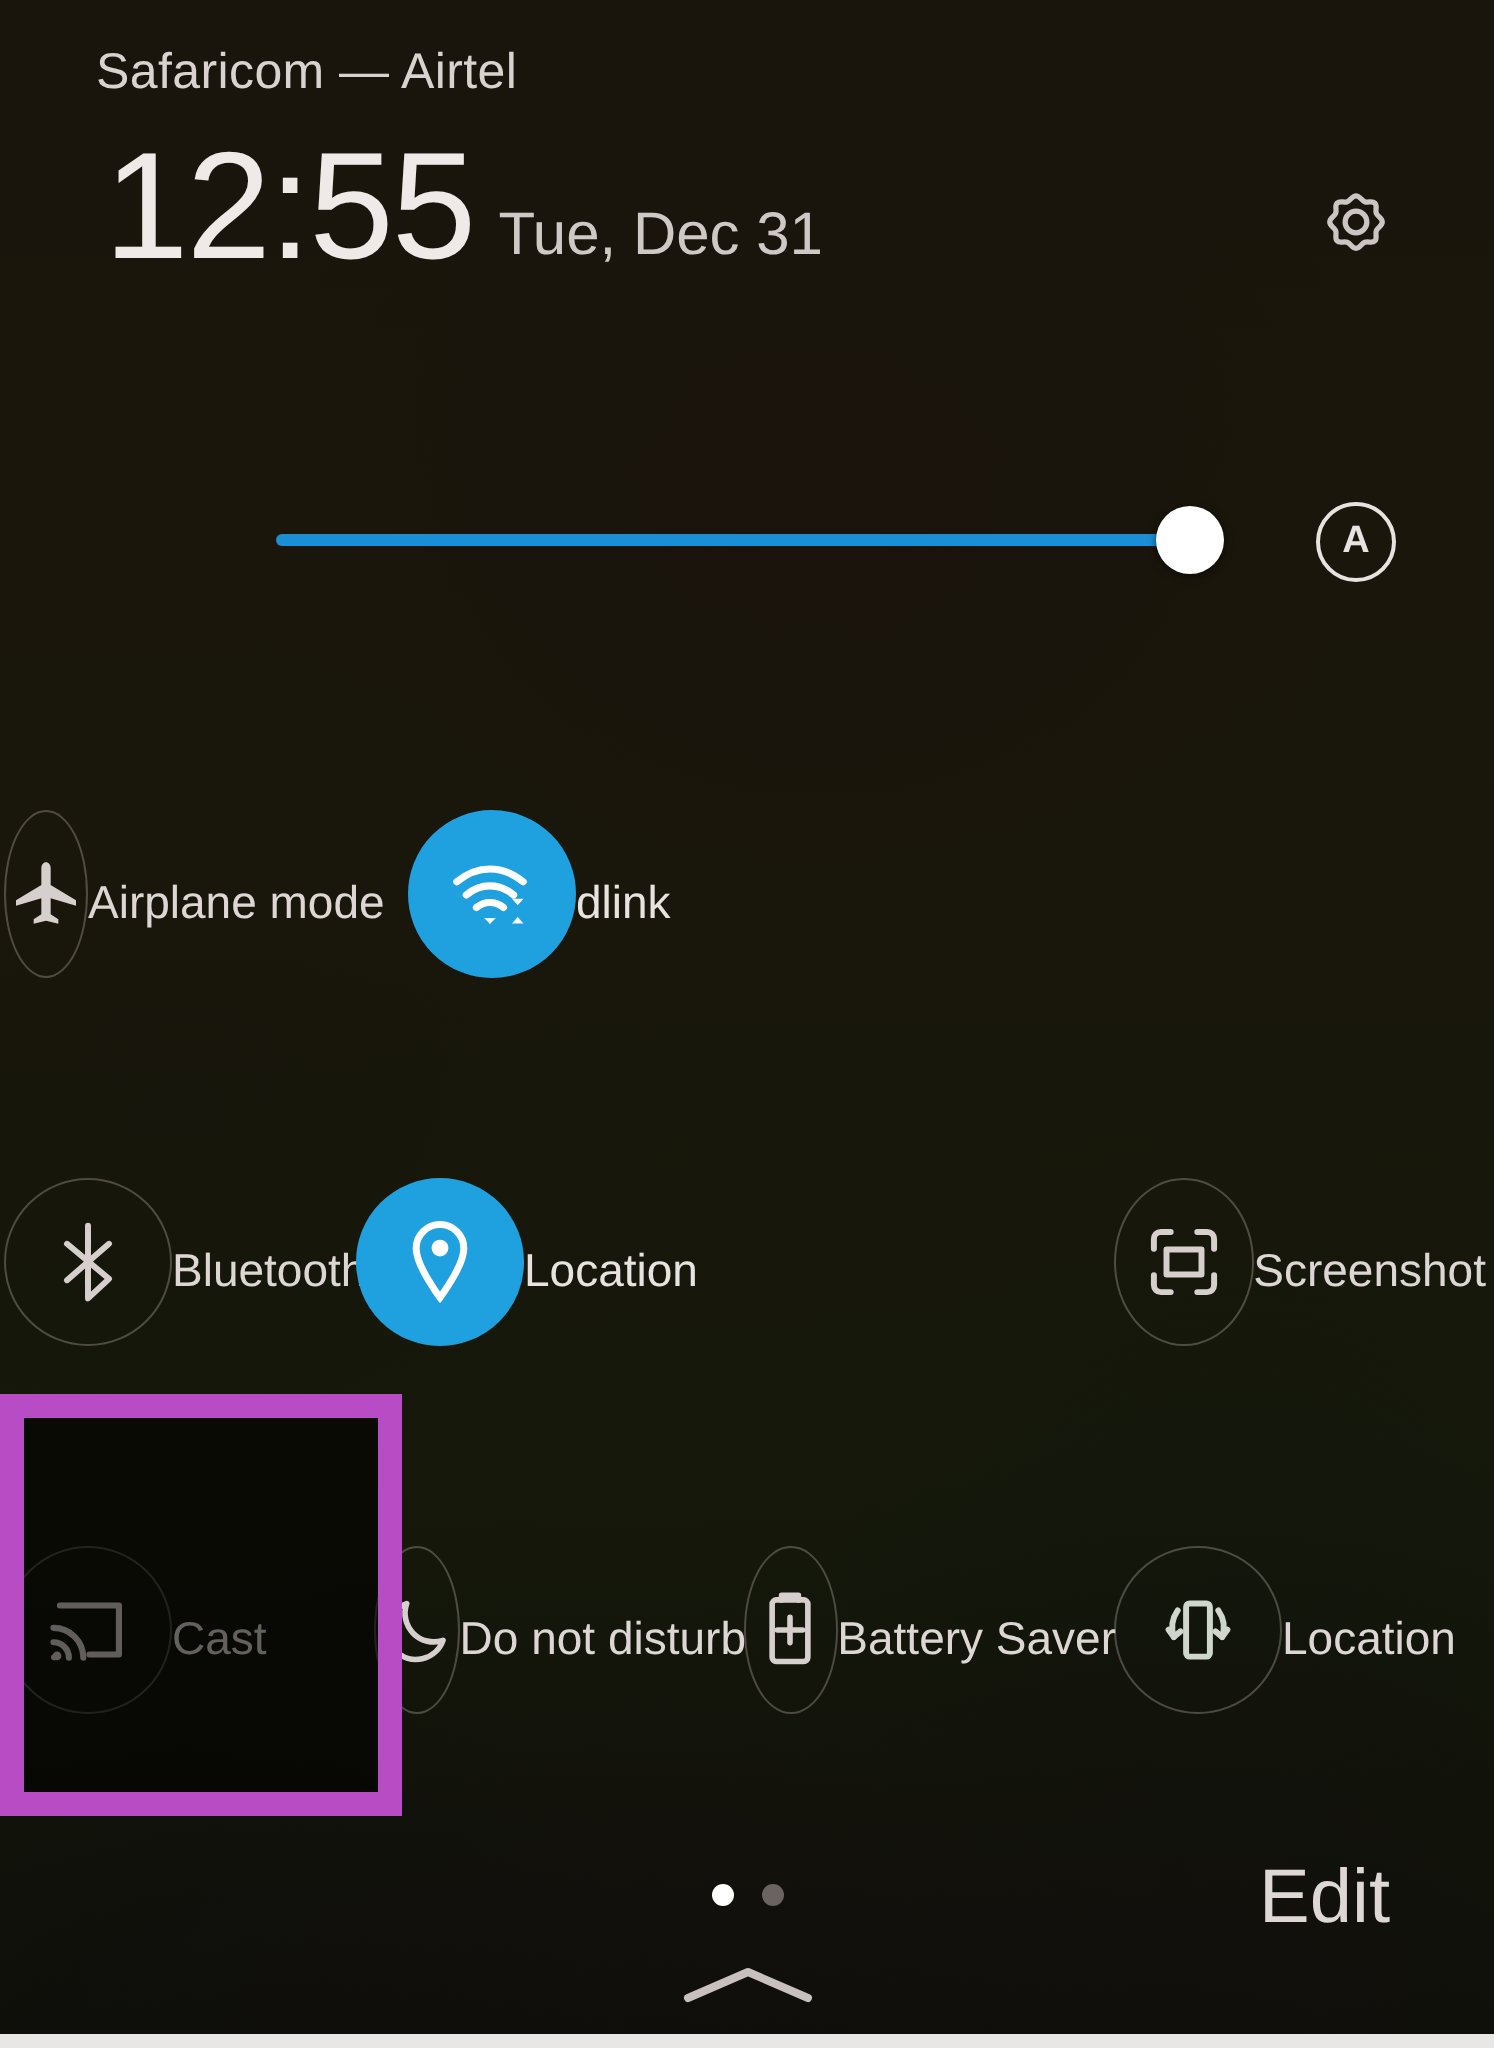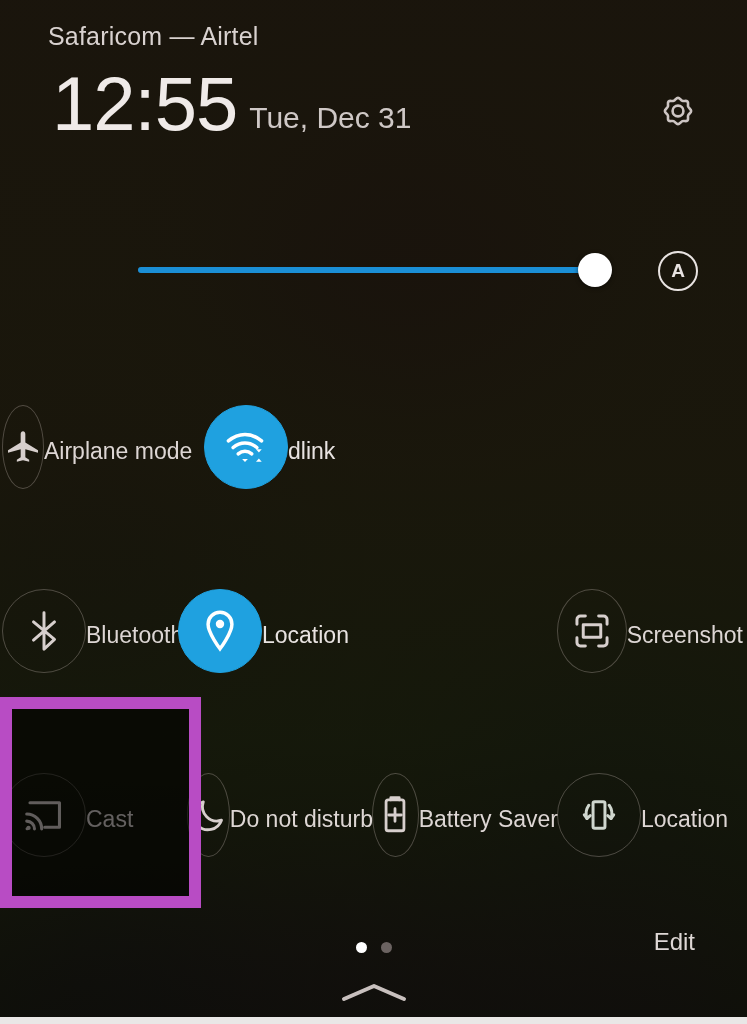--- a/index.html
+++ b/index.html
@@ -127,21 +127,21 @@
   
   .dots {
     position: absolute; left: 0; top: 942px; width: 747px;
     display: flex; justify-content: center; gap: 14px; align-items: center;
   }
   .dot { width: 11px; height: 11px; border-radius: 50%; background: #6b6361; }
   .dot.active { background: #ffffff; }
 
   .edit-btn {
     position: absolute; right: 52px; top: 928px;
-    font-size: 24px; color: #ded7d5;
+    font-size: 38px; color: #ded7d5;
   }
 
   .collapse-handle {
     position: absolute; left: 0; top: 980px; width: 747px;
     display: flex; justify-content: center;
   }
 
   .bottom-strip {
     position: absolute; left: 0; bottom: 0; width: 747px; height: 7px;
     background: #e9e7e6;

